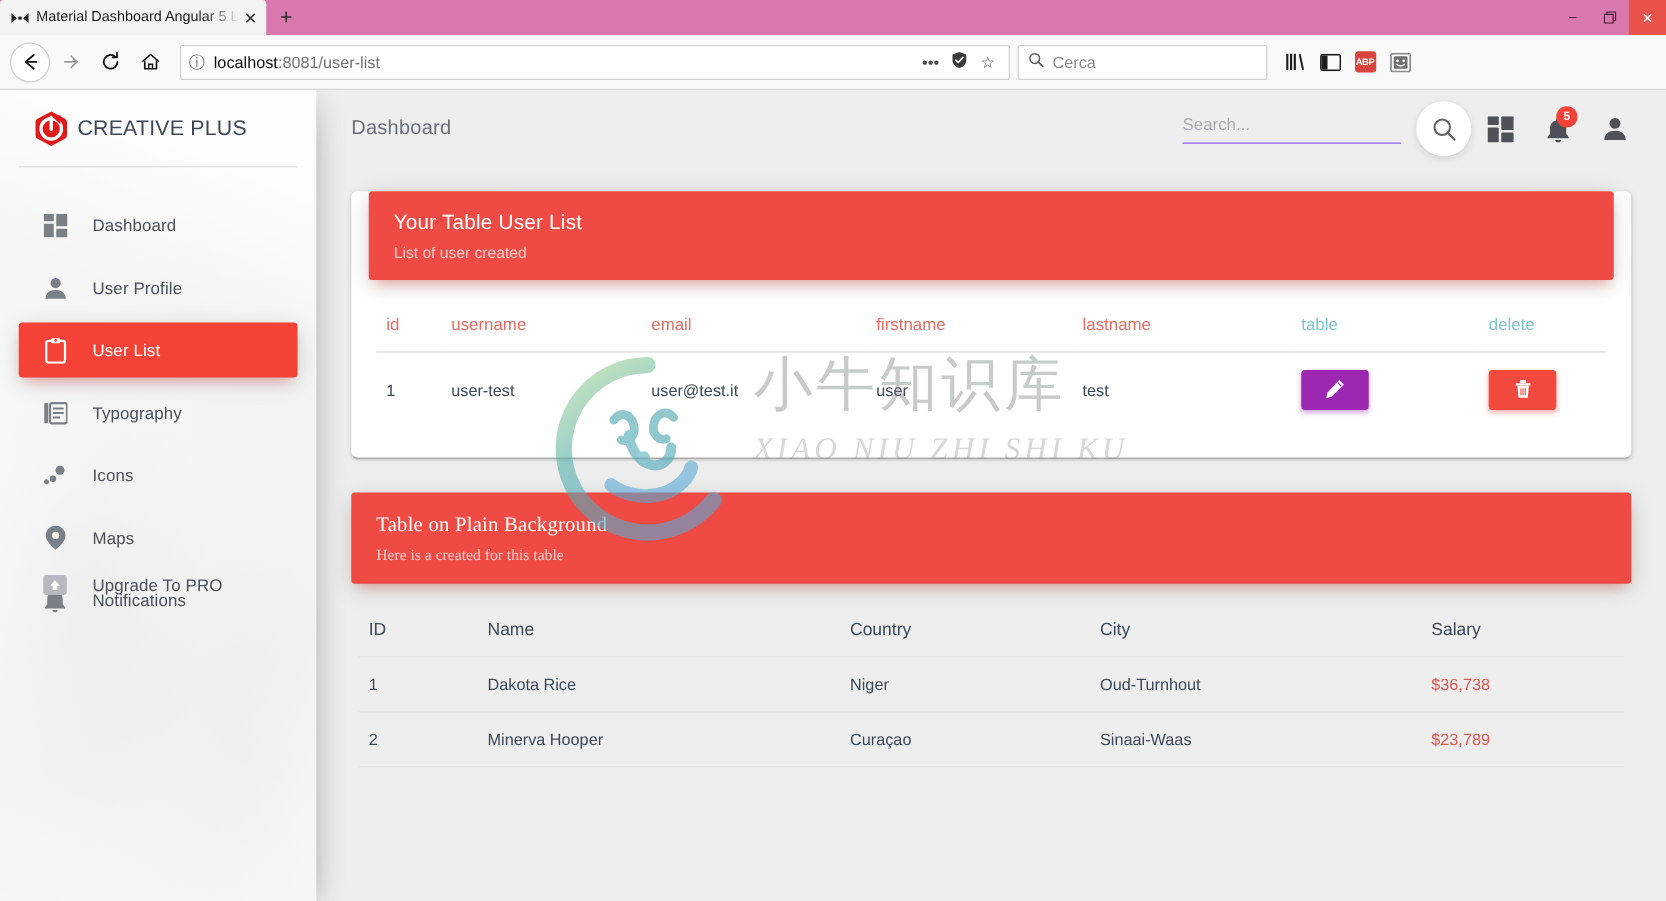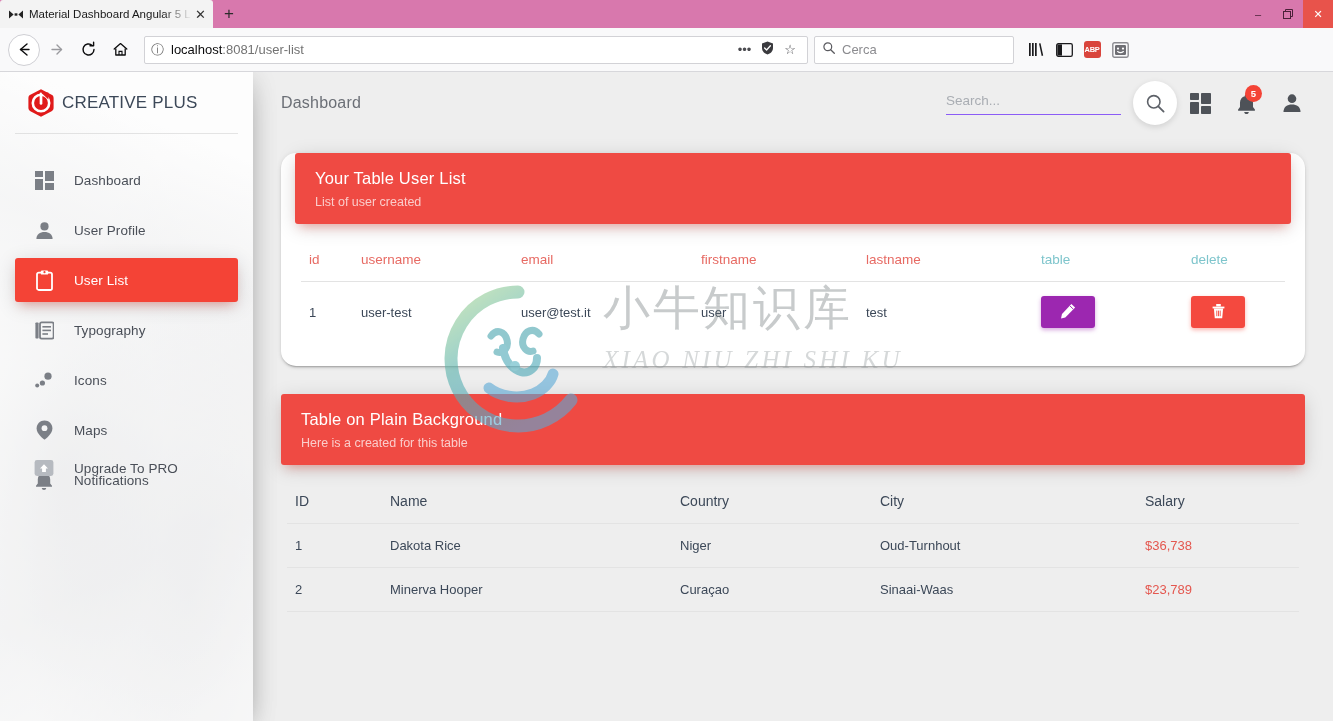--- a/index.html
+++ b/index.html
@@ -198,32 +198,32 @@
     position: absolute; top: 5px; right: 7px; min-width: 17px; height: 17px;
     border-radius: 9px; background: #f44336; color: #fff;
     font-size: 9.5px; display: flex; align-items: center;
     justify-content: center; padding: 0 4px; font-weight: bold;
   }
 
   .content { padding: 0 28px; position: relative; }
 
   
   .card {
-    background: #fff; border-radius: 15px; margin-bottom: 28px;
+    background: #fff; border-radius: 5px; margin-bottom: 28px;
     box-shadow: 0 2px 2px 0 rgba(0,0,0,.10), 0 3px 1px -2px rgba(0,0,0,.16), 0 1px 5px 0 rgba(0,0,0,.10);
     position: relative;
   }
   .card.plain { background: transparent; box-shadow: none; }
   .card-header {
     background: #ef4a43; border-radius: 3px;
     margin: 0 14px; margin-top: -15px; padding: 16px 20px 15px;
     box-shadow: 0 4px 20px 0 rgba(0,0,0,.14), 0 7px 10px -5px rgba(244,67,54,.40);
     position: relative; z-index: 2;
   }
-  .card.plain .card-header { margin: 0; margin-top: 0; }
+  .card.plain .card-header { margin: 0; margin-top: 0; font-family: Liberation Serif, serif; }
   .card-title { font-size: 16.5px; color: #fff; letter-spacing: .2px; }
   .card-subtitle { font-size: 12.5px; color: rgba(255,255,255,.72); margin-top: 7px; }
 
   .card-body { padding: 16px 20px 24px; }
   .card.plain .card-body { padding: 16px 6px 24px; }
 
   table { width: 100%; border-collapse: collapse; }
   th {
     text-align: left; font-weight: 400; font-size: 13.5px;
     padding: 12px 8px 14px; border-bottom: 1px solid #e3e3e3;

